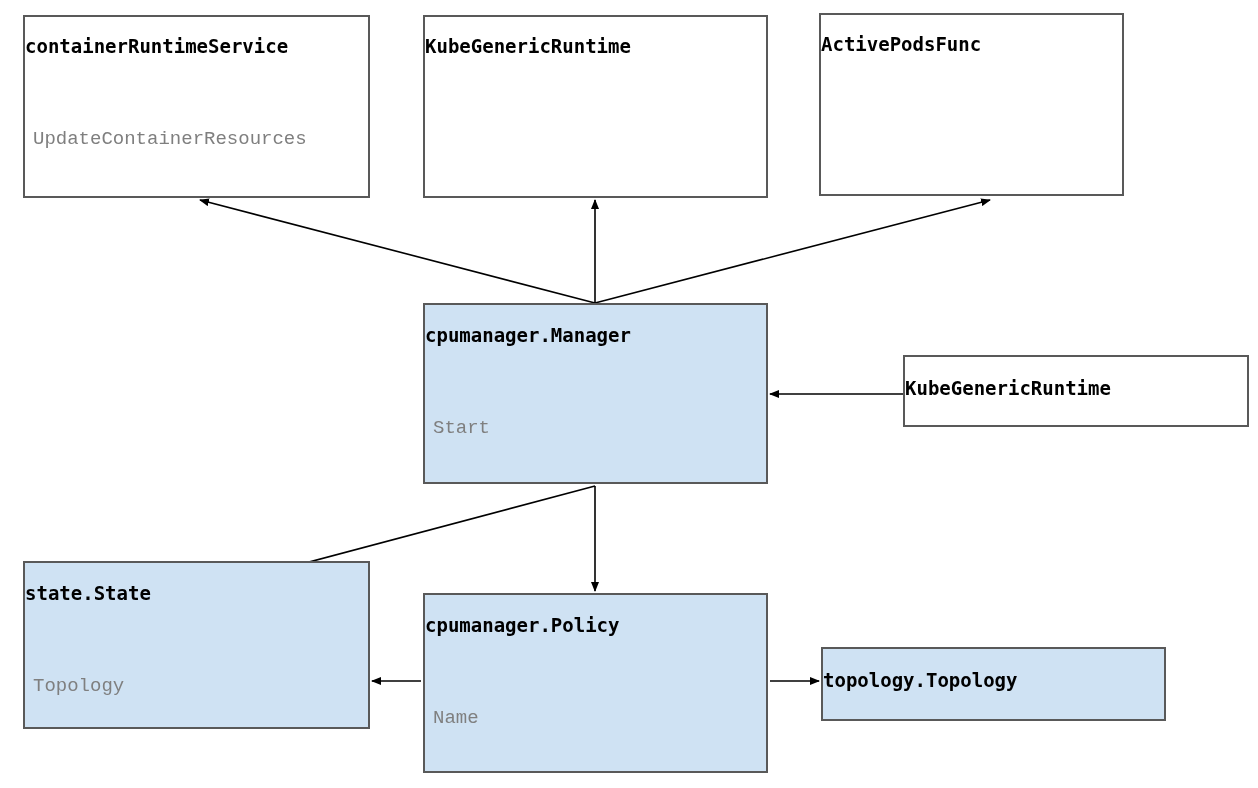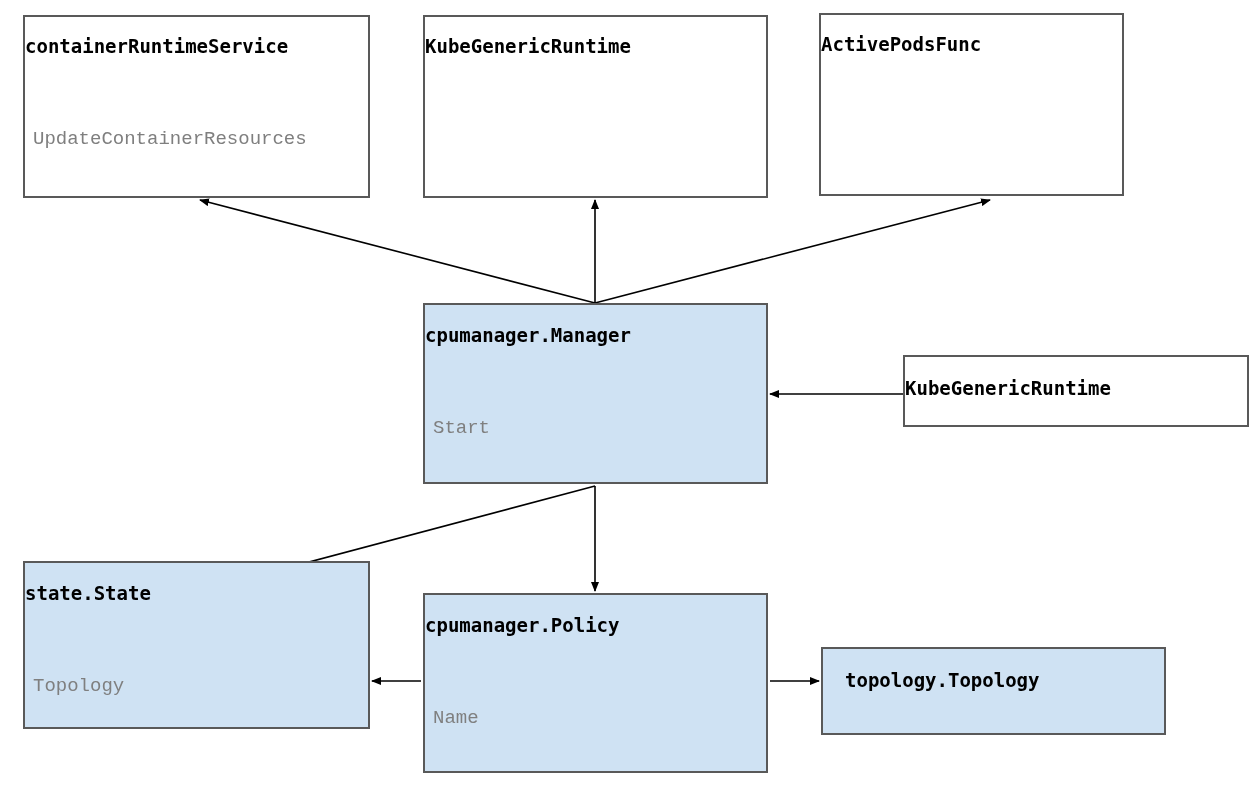--- a/index.html
+++ b/index.html
@@ -130,17 +130,17 @@
 
   <div class="node filled pad-mid" style="left:423px; top:593px; width:345px; height:180px;">
     <div class="node-title">cpumanager.Policy</div>
     <div class="node-members">
       <div class="member">Name</div>
       
       
     </div>
   </div>
 
-  <div class="node filled pad-short" style="left:821px; top:647px; width:345px; height:88px;padding-left:22px;">
+  <div class="node filled pad-short" style="left:821px; top:647px; width:345px; height:74px;">
     <div class="node-title">topology.Topology</div>
   </div>
 
 </div>
 
 </body></html>

